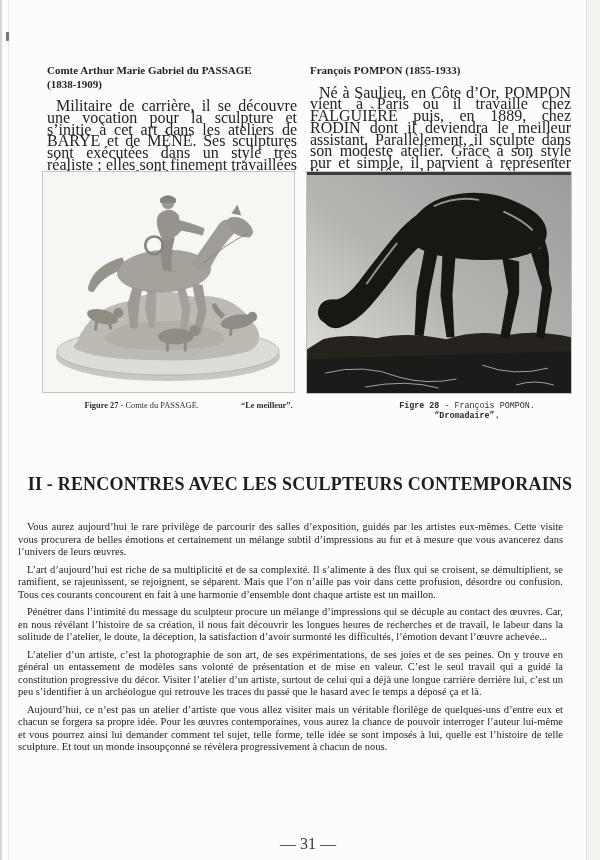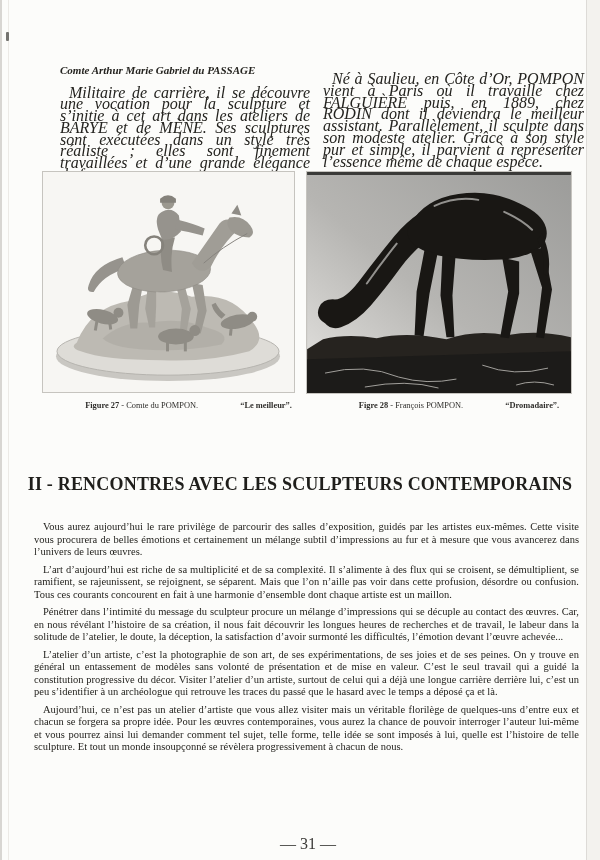--- a/index.html
+++ b/index.html
@@ -10,47 +10,47 @@
     color:#24231f;
   }
   
   .edge-left-strip{position:absolute;left:0;top:0;width:2px;height:860px;background:#d8d6d2;}
   .edge-line-left{position:absolute;left:8px;top:0;width:1px;height:860px;background:#eceae6;}
   .edge-line-right{position:absolute;left:586px;top:0;width:1px;height:860px;background:#dddbd7;}
   .edge-right-shade{position:absolute;left:587px;top:0;width:13px;height:860px;background:#f3f2ee;}
   .scan-speck{position:absolute;left:6px;top:32px;width:3px;height:9px;background:#74736f;border-radius:1px;}
 
   
-  .columns{position:absolute;left:60px;top:64px;width:524px;display:flex;font-style:italic;}
+  .columns{position:absolute;left:47px;top:64px;width:524px;display:flex;}
   .col-left{width:250px;margin-right:13px;}
   .col-right{width:261px;}
   .col-heading{font-weight:bold;font-size:11px;line-height:13.5px;}
   .col-body{
     margin-top:9px;font-size:16px;line-height:11.8px;
     text-align:justify;text-indent:9px;hyphens:auto;-webkit-hyphens:auto;
   }
 
   
   .figure-box{position:absolute;top:171px;border:1px solid #c6c4bf;box-sizing:border-box;}
   .figure-box svg{display:block;width:100%;height:100%;}
   #fig1{left:42px;width:253px;height:222px;background:#f7f6f3;}
   #fig2{left:306px;width:266px;height:223px;background:#a9a9a7;}
   .caption{position:absolute;top:401px;font-size:8.4px;line-height:10px;color:#2e2d2a;text-align:center;}
   #cap1{left:34px;width:269px;}
-  #cap2{left:302px;width:274px;}
+  #cap2{left:310px;width:274px;font-family:Liberation Mono, monospace;}
   .caption .cap-bold{font-weight:bold;padding-left:40px;}
 
   
   .section-heading{
     position:absolute;top:474px;left:0;width:600px;text-align:center;
     font-weight:bold;font-size:18px;letter-spacing:.2px;color:#1f1e1b;
   }
 
   
-  .body-text{position:absolute;top:521px;left:34px;width:545px;}
+  .body-text{position:absolute;top:521px;left:18px;width:545px;}
   .body-text p{
     margin:0 0 5px 0;font-size:10.5px;line-height:12.5px;
     text-align:justify;text-indent:9px;hyphens:auto;-webkit-hyphens:auto;
   }
 
   .page-number{position:absolute;top:835px;left:8px;width:600px;text-align:center;font-size:16px;color:#3a3936;}
 </style>
 </head>
 <body>
 
@@ -59,24 +59,26 @@
   <div class="edge-left-strip"></div>
   <div class="edge-line-left"></div>
   <div class="edge-right-shade"></div>
   <div class="edge-line-right"></div>
   <div class="scan-speck"></div>
 
   <div class="columns">
     <div class="col-left">
       <div class="col-heading">
         <div>Comte Arthur Marie Gabriel du PASSAGE</div>
+        <div>(1838-1909)</div>
       </div>
       <div class="col-body">Militaire de carrière, il se découvre une vocation pour la sculpture et s’initie à cet art dans les ateliers de BARYE et de MÈNE. Ses sculptures sont exécutées dans un style très réaliste ; elles sont finement travaillées et d’une grande élégance de formes.</div>
     </div>
     <div class="col-right">
+      <div class="col-heading">François POMPON (1855-1933)</div>
       <div class="col-body">Né à Saulieu, en Côte d’Or, POMPON vient à Paris où il travaille chez FALGUIÈRE puis, en 1889, chez RODIN dont il deviendra le meilleur assistant. Parallèlement, il sculpte dans son modeste atelier. Grâce à son style pur et simple, il parvient à représenter l’essence même de chaque espèce.</div>
     </div>
   </div>
 
   <div class="figure-box" id="fig1">
     <svg viewBox="0 0 253 222" aria-hidden="true">
       <rect x="0" y="0" width="253" height="222" fill="#f7f6f3"></rect>
 
       <ellipse cx="126" cy="186" rx="113" ry="25" fill="#c9c7c2"></ellipse>
       <ellipse cx="126" cy="181" rx="112" ry="24" fill="#dedcd7" stroke="#b5b3ae" stroke-width="1"></ellipse>
@@ -159,21 +161,21 @@
 
       <g stroke="#d4d3d0" stroke-width="2" fill="none" opacity="0.65" stroke-linecap="round">
         <path d="M128 34 Q150 24 172 28"></path>
         <path d="M198 40 Q216 48 226 58"></path>
         <path d="M60 112 Q74 92 90 72"></path>
       </g>
     </svg>
   </div>
 
   <div class="caption" id="cap1">
-    <span class="cap-bold">Figure 27</span><span> - Comte du POMPON. </span><span class="cap-bold">“Le meilleur”.</span>
+    <span class="cap-bold">Figure 27</span><span> - Comte du PASSAGE. </span><span class="cap-bold">“Le meilleur”.</span>
   </div>
   <div class="caption" id="cap2">
     <span class="cap-bold">Figre 28</span><span> - François POMPON. </span><span class="cap-bold">“Dromadaire”.</span>
   </div>
 
   <div class="section-heading">II - RENCONTRES AVEC LES SCULPTEURS CONTEMPORAINS</div>
 
   <div class="body-text">
     <p>Vous aurez aujourd’hui le rare privilège de parcourir des salles d’exposition, guidés par les artistes eux-mêmes. Cette visite vous procurera de belles émotions et certainement un mélange subtil d’impressions au fur et à mesure que vous avancerez dans l’univers de leurs œuvres.</p>
     <p>L’art d’aujourd’hui est riche de sa multiplicité et de sa complexité. Il s’alimente à des flux qui se croisent, se démultiplient, se ramifient, se rajeunissent, se rejoignent, se séparent. Mais que l’on n’aille pas voir dans cette profusion, désordre ou confusion. Tous ces courants concourent en fait à une harmonie d’ensemble dont chaque artiste est un maillon.</p>

